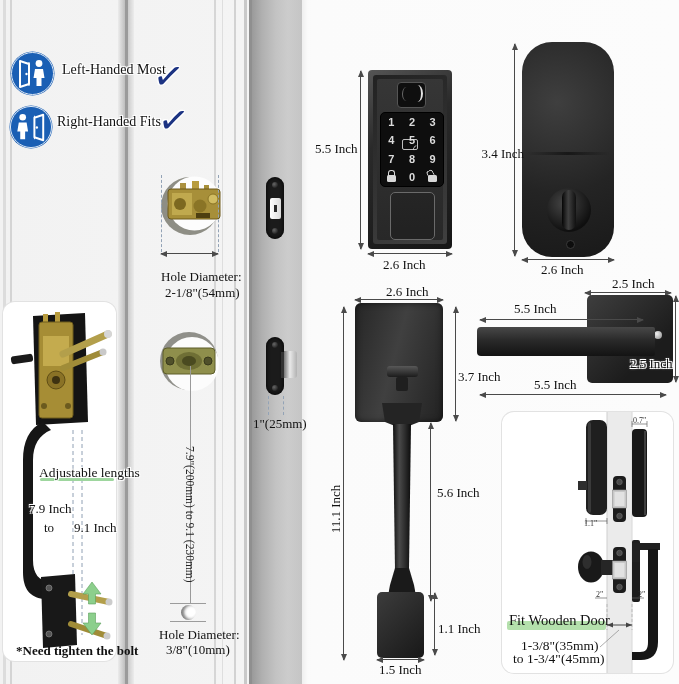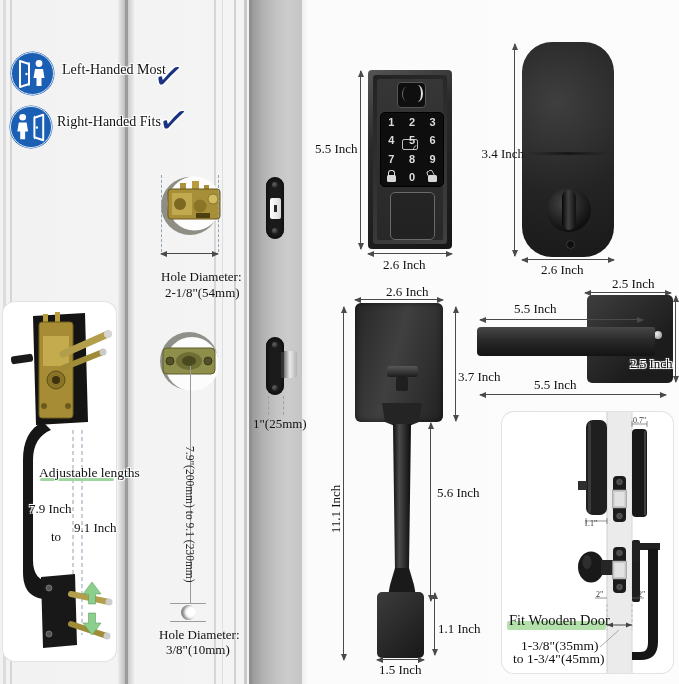--- a/index.html
+++ b/index.html
@@ -181,22 +181,23 @@
       <circle cx="106" cy="300" r="3.5" fill="#cccccc"></circle>
       <line x1="68" y1="322" x2="104" y2="334" stroke="#a08c38" stroke-width="6" stroke-linecap="round"></line>
       <circle cx="104" cy="334" r="3.5" fill="#cccccc"></circle>
     </g>
     <path d="M89,280 L98,292 L92.5,292 L92.5,302 L85.5,302 L85.5,292 L80,292 Z" fill="#8ccf8c" stroke="#5aa05a" stroke-width=".6"></path>
     <path d="M89,333 L98,321 L92.5,321 L92.5,311 L85.5,311 L85.5,321 L80,321 Z" fill="#8ccf8c" stroke="#5aa05a" stroke-width=".6"></path>
   </svg>
   <div class="abs" style="left:40px;top:478px;width:74px;height:3px;background:#9ed69e;border-radius:2px;"></div>
   <div class="dim halo" style="left:39px;top:465px;font-size:13.5px;">Adjustable lengths</div>
   <div class="dim halo" style="left:29px;top:501px;">7.9 Inch</div>
-  <div class="dim halo" style="left:51px;top:520px;margin-top:9px;">to</div>
+  <div class="dim halo" style="left:44px;top:520px;">to</div>
   <div class="dim halo" style="left:74px;top:520px;">9.1 Inch</div>
+  <div class="dim" style="left:16px;top:643px;font-weight:bold;">*Need tighten the bolt</div>
 
   <div class="abs" style="left:368px;top:70px;width:84px;height:179px;border-radius:4px;background:linear-gradient(150deg,#555 0,#2a2a2a 35%,#161616 100%);"></div>
   <div class="abs" style="left:373px;top:75px;width:74px;height:169px;border-radius:3px;background:linear-gradient(330deg,#404040,#222);"></div>
   <div class="abs" style="left:377px;top:79px;width:66px;height:161px;border-radius:2px;background:linear-gradient(180deg,#363636,#282828);"></div>
   <div id="fp"></div>
   <div id="keypad">
     <span>1</span>
     <span>2</span>
     <span>3</span>
     <span>4</span>

